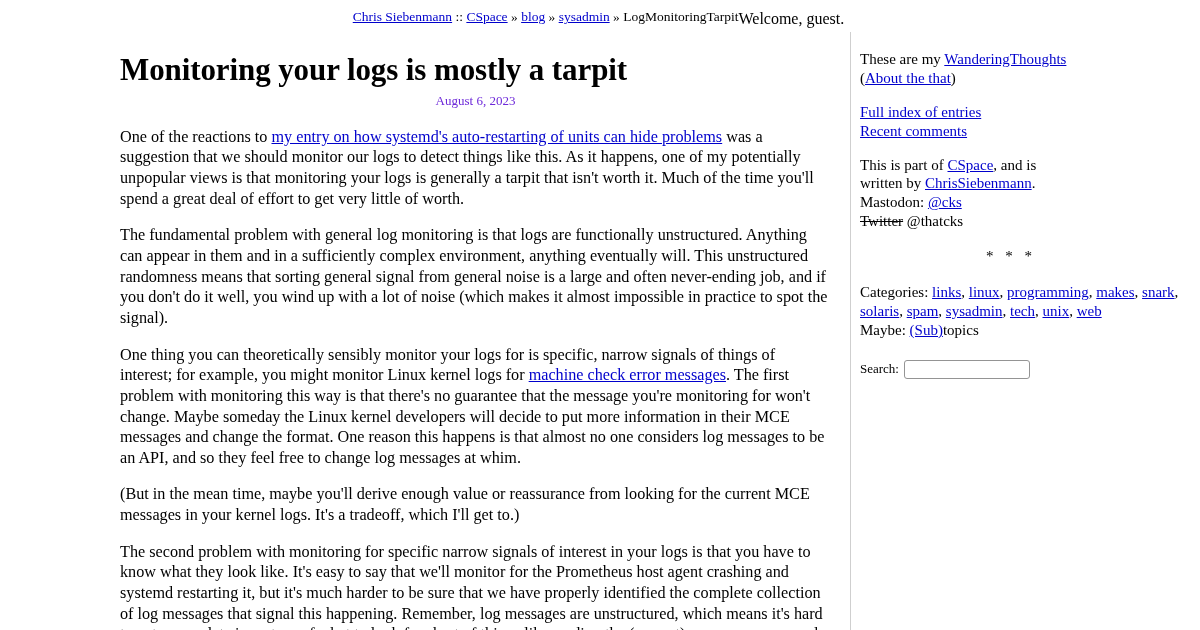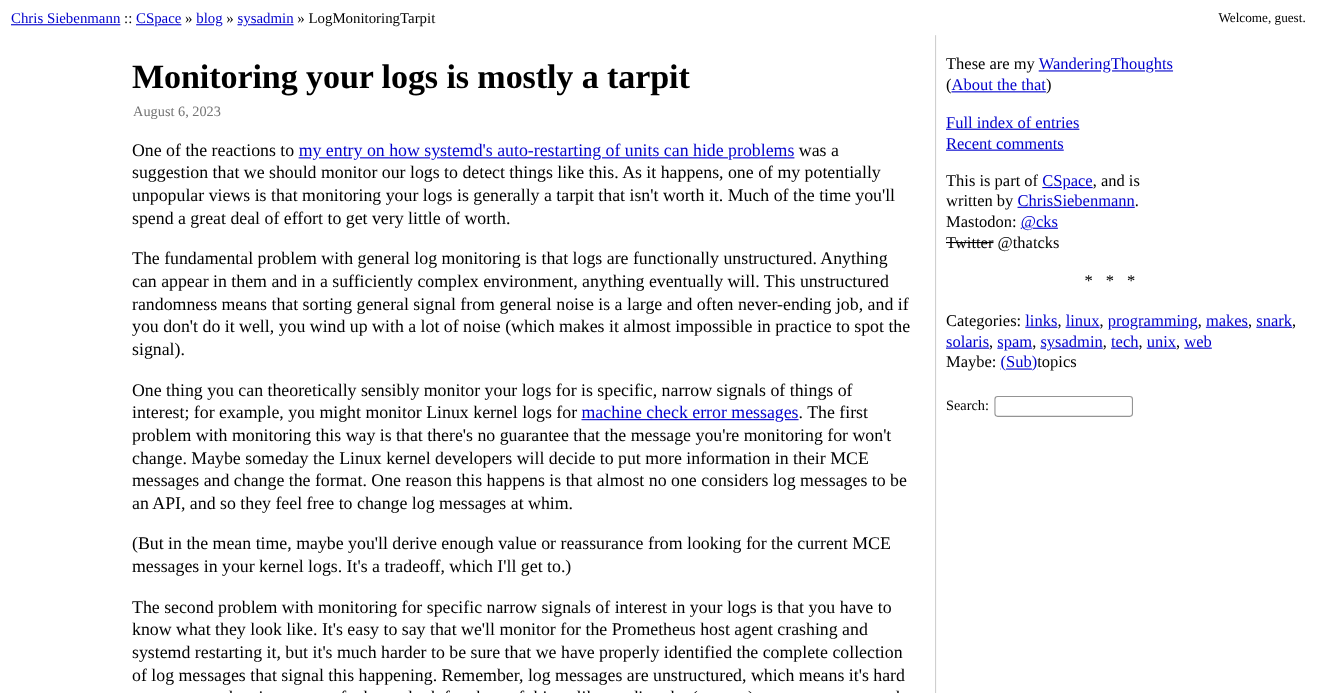--- a/index.html
+++ b/index.html
@@ -18,37 +18,37 @@
     position: relative;
   }
   a, .link {
     color: #0000cc;
     text-decoration: underline;
     cursor: pointer;
   }
   
   .topbar {
     display: flex;
-    justify-content: space-between;
+    justify-content: center;
     align-items: flex-start;
     padding: 9px 10px 0 10px;
     font-size: 13.5px;
     line-height: 1.2;
   }
   .breadcrumb {
     white-space: nowrap;
   }
   .breadcrumb .sep {
     color: #000;
   }
   .breadcrumb .plain {
     color: #000;
   }
   .welcome {
-    font-size: 12px;
+    font-size: 16px;
     color: #000;
     white-space: nowrap;
     padding-right: 3px;
     font-family: Liberation Serif, serif;
   }
   
   .layout {
     position: absolute;
     top: 30px;
     left: 0;
@@ -80,23 +80,24 @@
   
   h1.entry-title {
     font-family: "Liberation Serif", "DejaVu Serif", serif;
     font-size: 31px;
     font-weight: bold;
     margin: 22px 0 0 0;
     line-height: 1.15;
     letter-spacing: -0.1px;
   }
   .entry-date {
-    color: #737373;
+    color: #6d28d9;
     font-size: 13px;
     margin: 5px 0 0 1px;
+    text-align: center;
   }
   .entry-body p {
     margin: 16px 0 0 0;
     line-height: 1.275;
     font-size: 16.2px;
     text-align: left;
   }
   .entry-body p:first-child {
     margin-top: 18px;
   }

